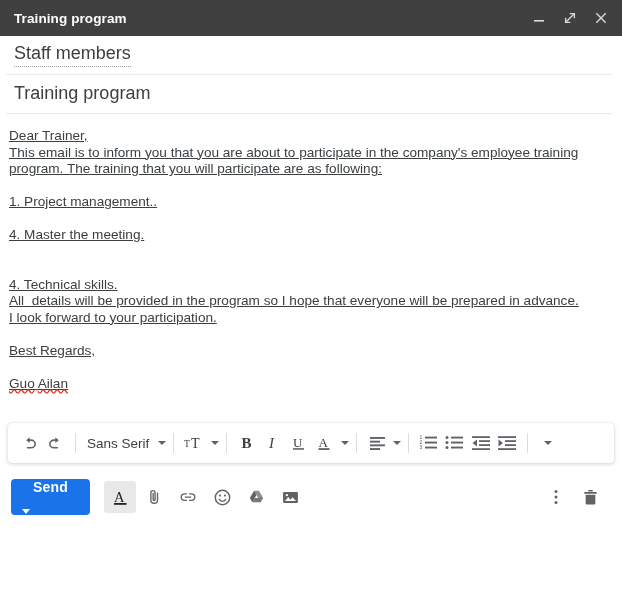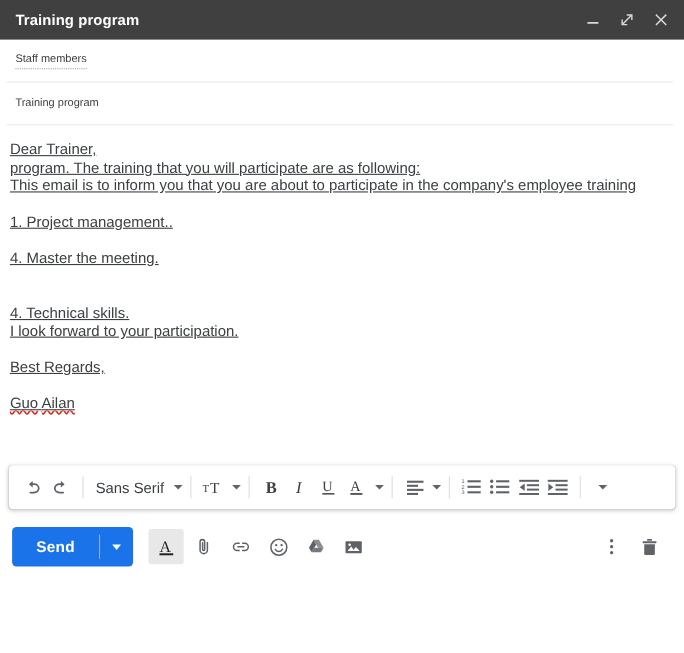--- a/index.html
+++ b/index.html
@@ -68,21 +68,21 @@
     position: relative;
   }
   .field-row.to-row { height: 38px; }
   .field-row.subject-row { height: 38px; }
   .field-sep {
     height: 1px;
     background: #e8eaed;
     margin: 0 10px 0 6px;
   }
   .field-text {
-    font-size: 10px;
+    font-size: 18px;
     color: #3c4043;
     line-height: 1.2;
     position: relative;
     display: inline-block;
   }
   .dotted-underline {
     border-bottom: 1px dotted #9a9a9a;
     padding-bottom: 2px;
   }
 
@@ -177,20 +177,21 @@
     background: #ffffff;
   }
   .send-group {
     display: flex;
     align-items: stretch;
     height: 36px;
     border-radius: 4px;
     overflow: hidden;
     background: #1a73e8;
     margin-right: 14px;
+    flex-direction: column;
   }
   .send-main {
     padding: 0 22px;
     display: flex;
     align-items: center;
     color: #ffffff;
     font-size: 14px;
     font-weight: bold;
     cursor: pointer;
     letter-spacing: 0.2px;
@@ -271,29 +272,30 @@
   <div class="field-sep"></div>
 
   <div class="field-row subject-row">
     <span class="field-text" title="Subject">Training program</span>
   </div>
   <div class="field-sep"></div>
 
   <div class="compose-body">
     <div id="body-lines">
         <div class="body-line">Dear Trainer,</div>
+        <div class="body-line">This email is to inform you that you are about to participate in the company's employee training</div>
         <div class="body-line">program. The training that you will participate are as following:</div>
-        <div class="body-line">This email is to inform you that you are about to participate in the company's employee training</div>
         <div class="body-line spacer"></div>
         <div class="body-line">1. Project management..</div>
         <div class="body-line spacer"></div>
         <div class="body-line">4. Master the meeting.</div>
         <div class="body-line spacer"></div>
         <div class="body-line spacer"></div>
         <div class="body-line">4. Technical skills.</div>
+        <div class="body-line">All  details will be provided in the program so I hope that everyone will be prepared in advance.</div>
         <div class="body-line">I look forward to your participation.</div>
         <div class="body-line spacer"></div>
         <div class="body-line">Best Regards,</div>
         <div class="body-line spacer"></div>
       </div>
     <div class="body-line"><span class="misspelled">Guo</span> <span class="misspelled">Ailan</span></div>
   </div>
 
   <div class="toolbar-zone">
     <div class="format-toolbar">

